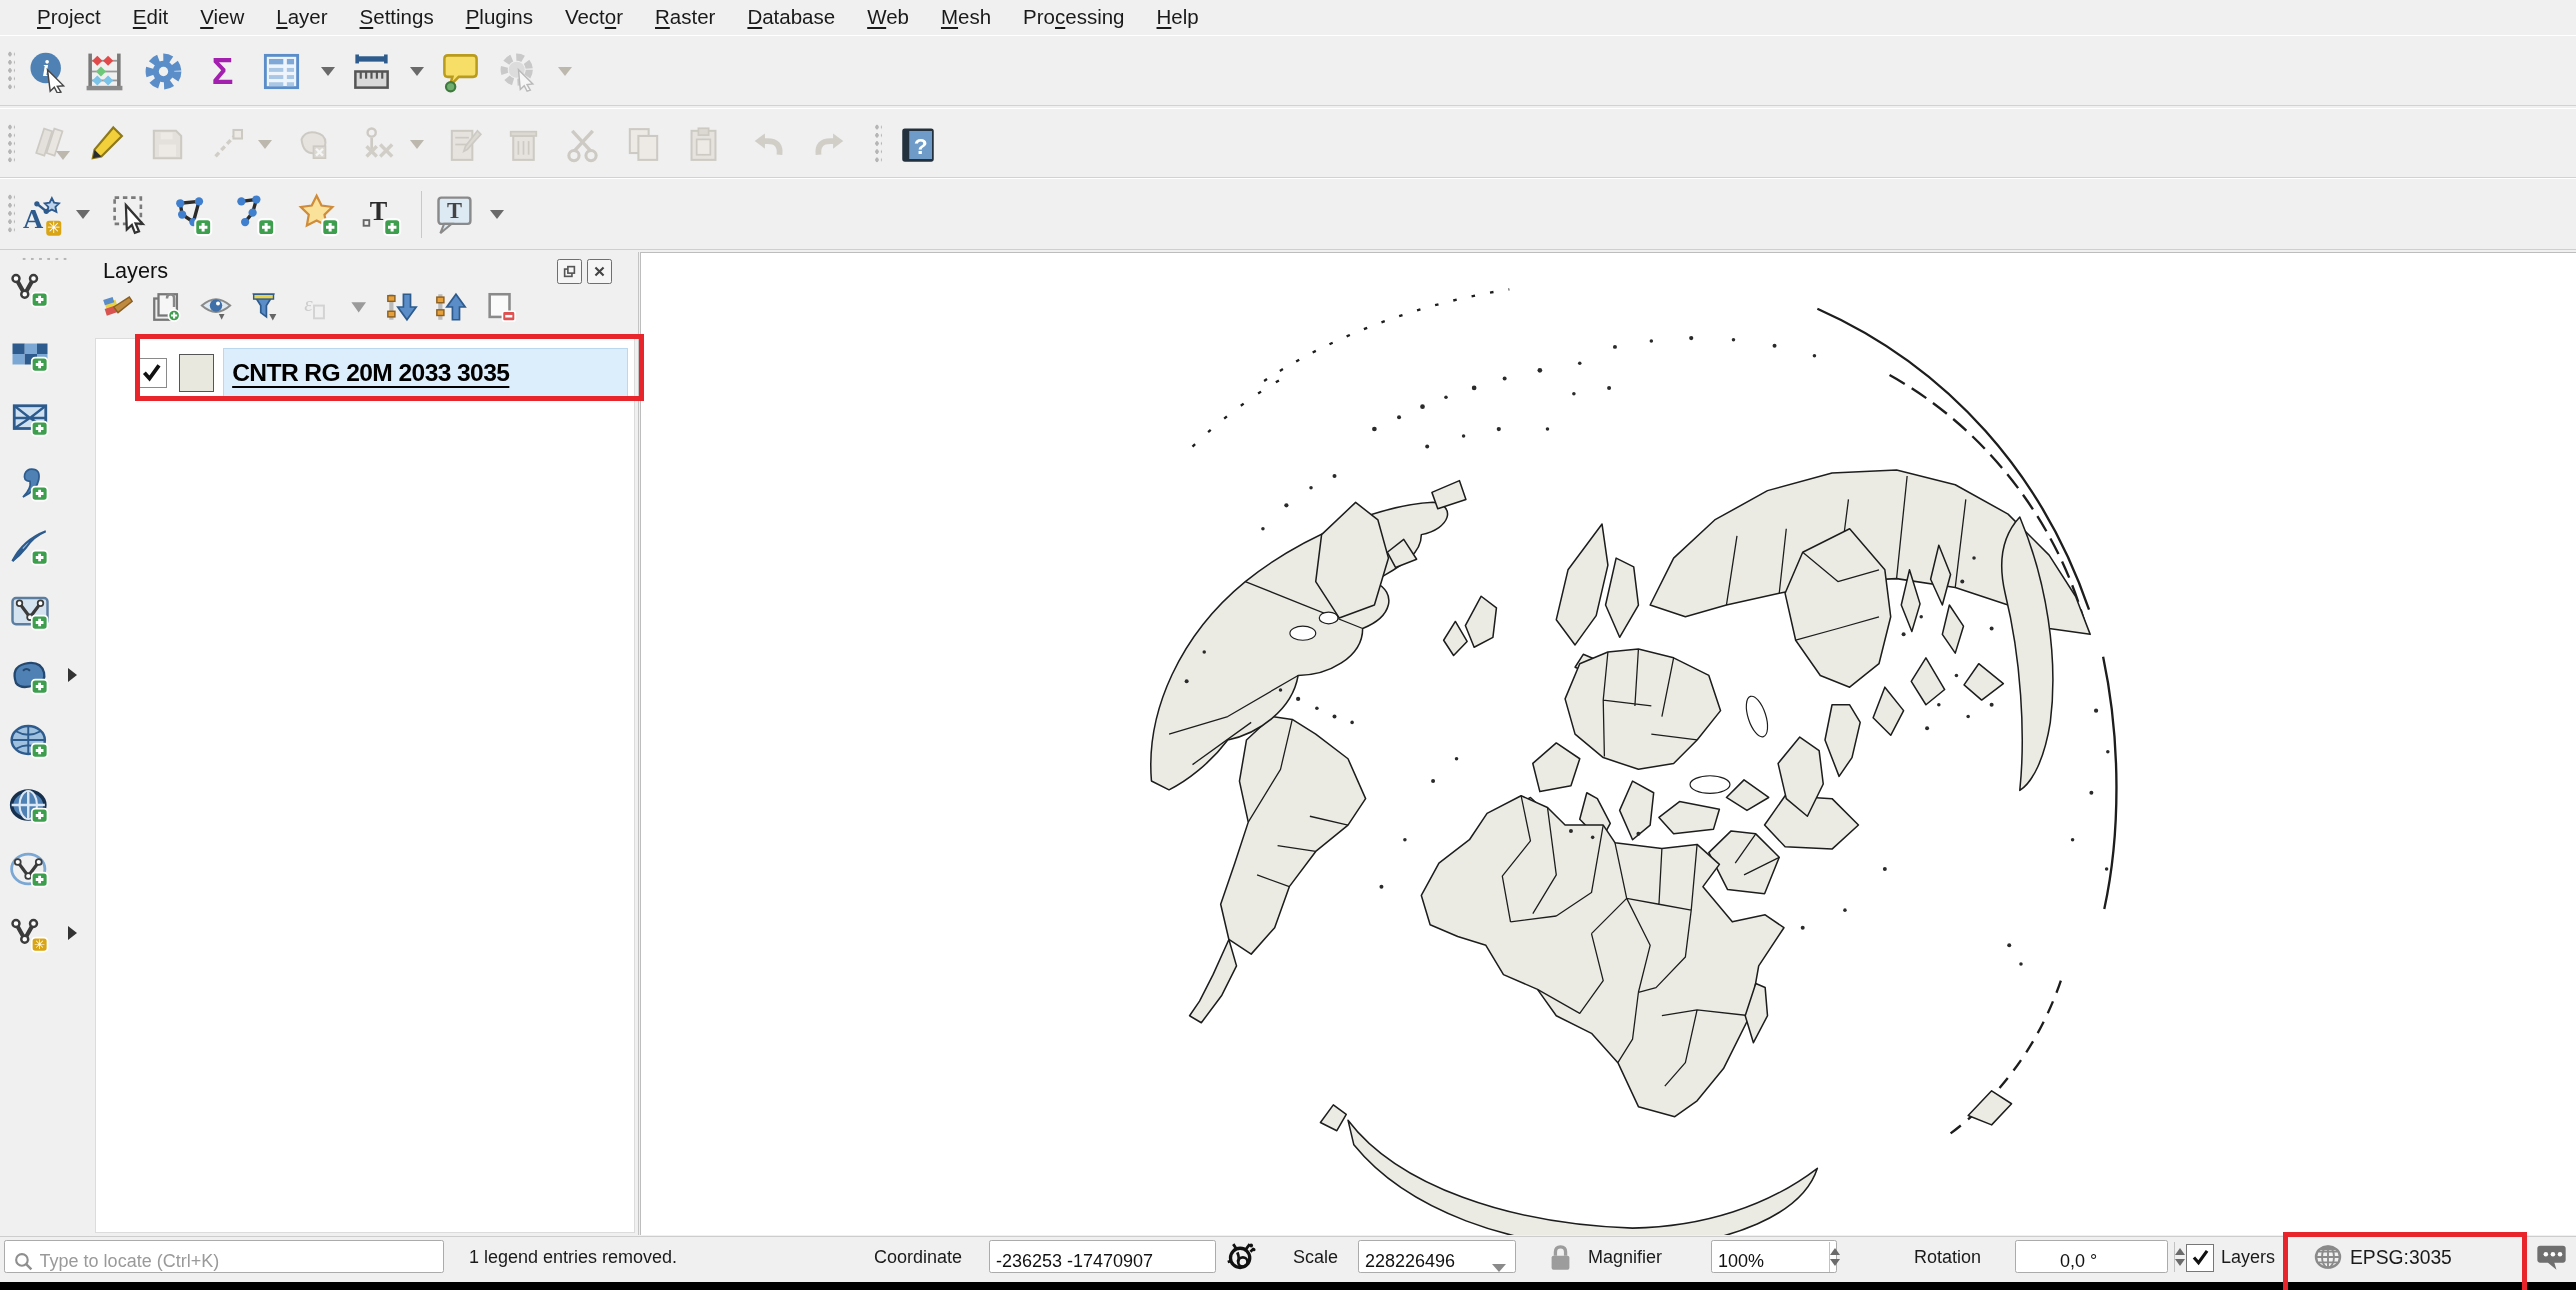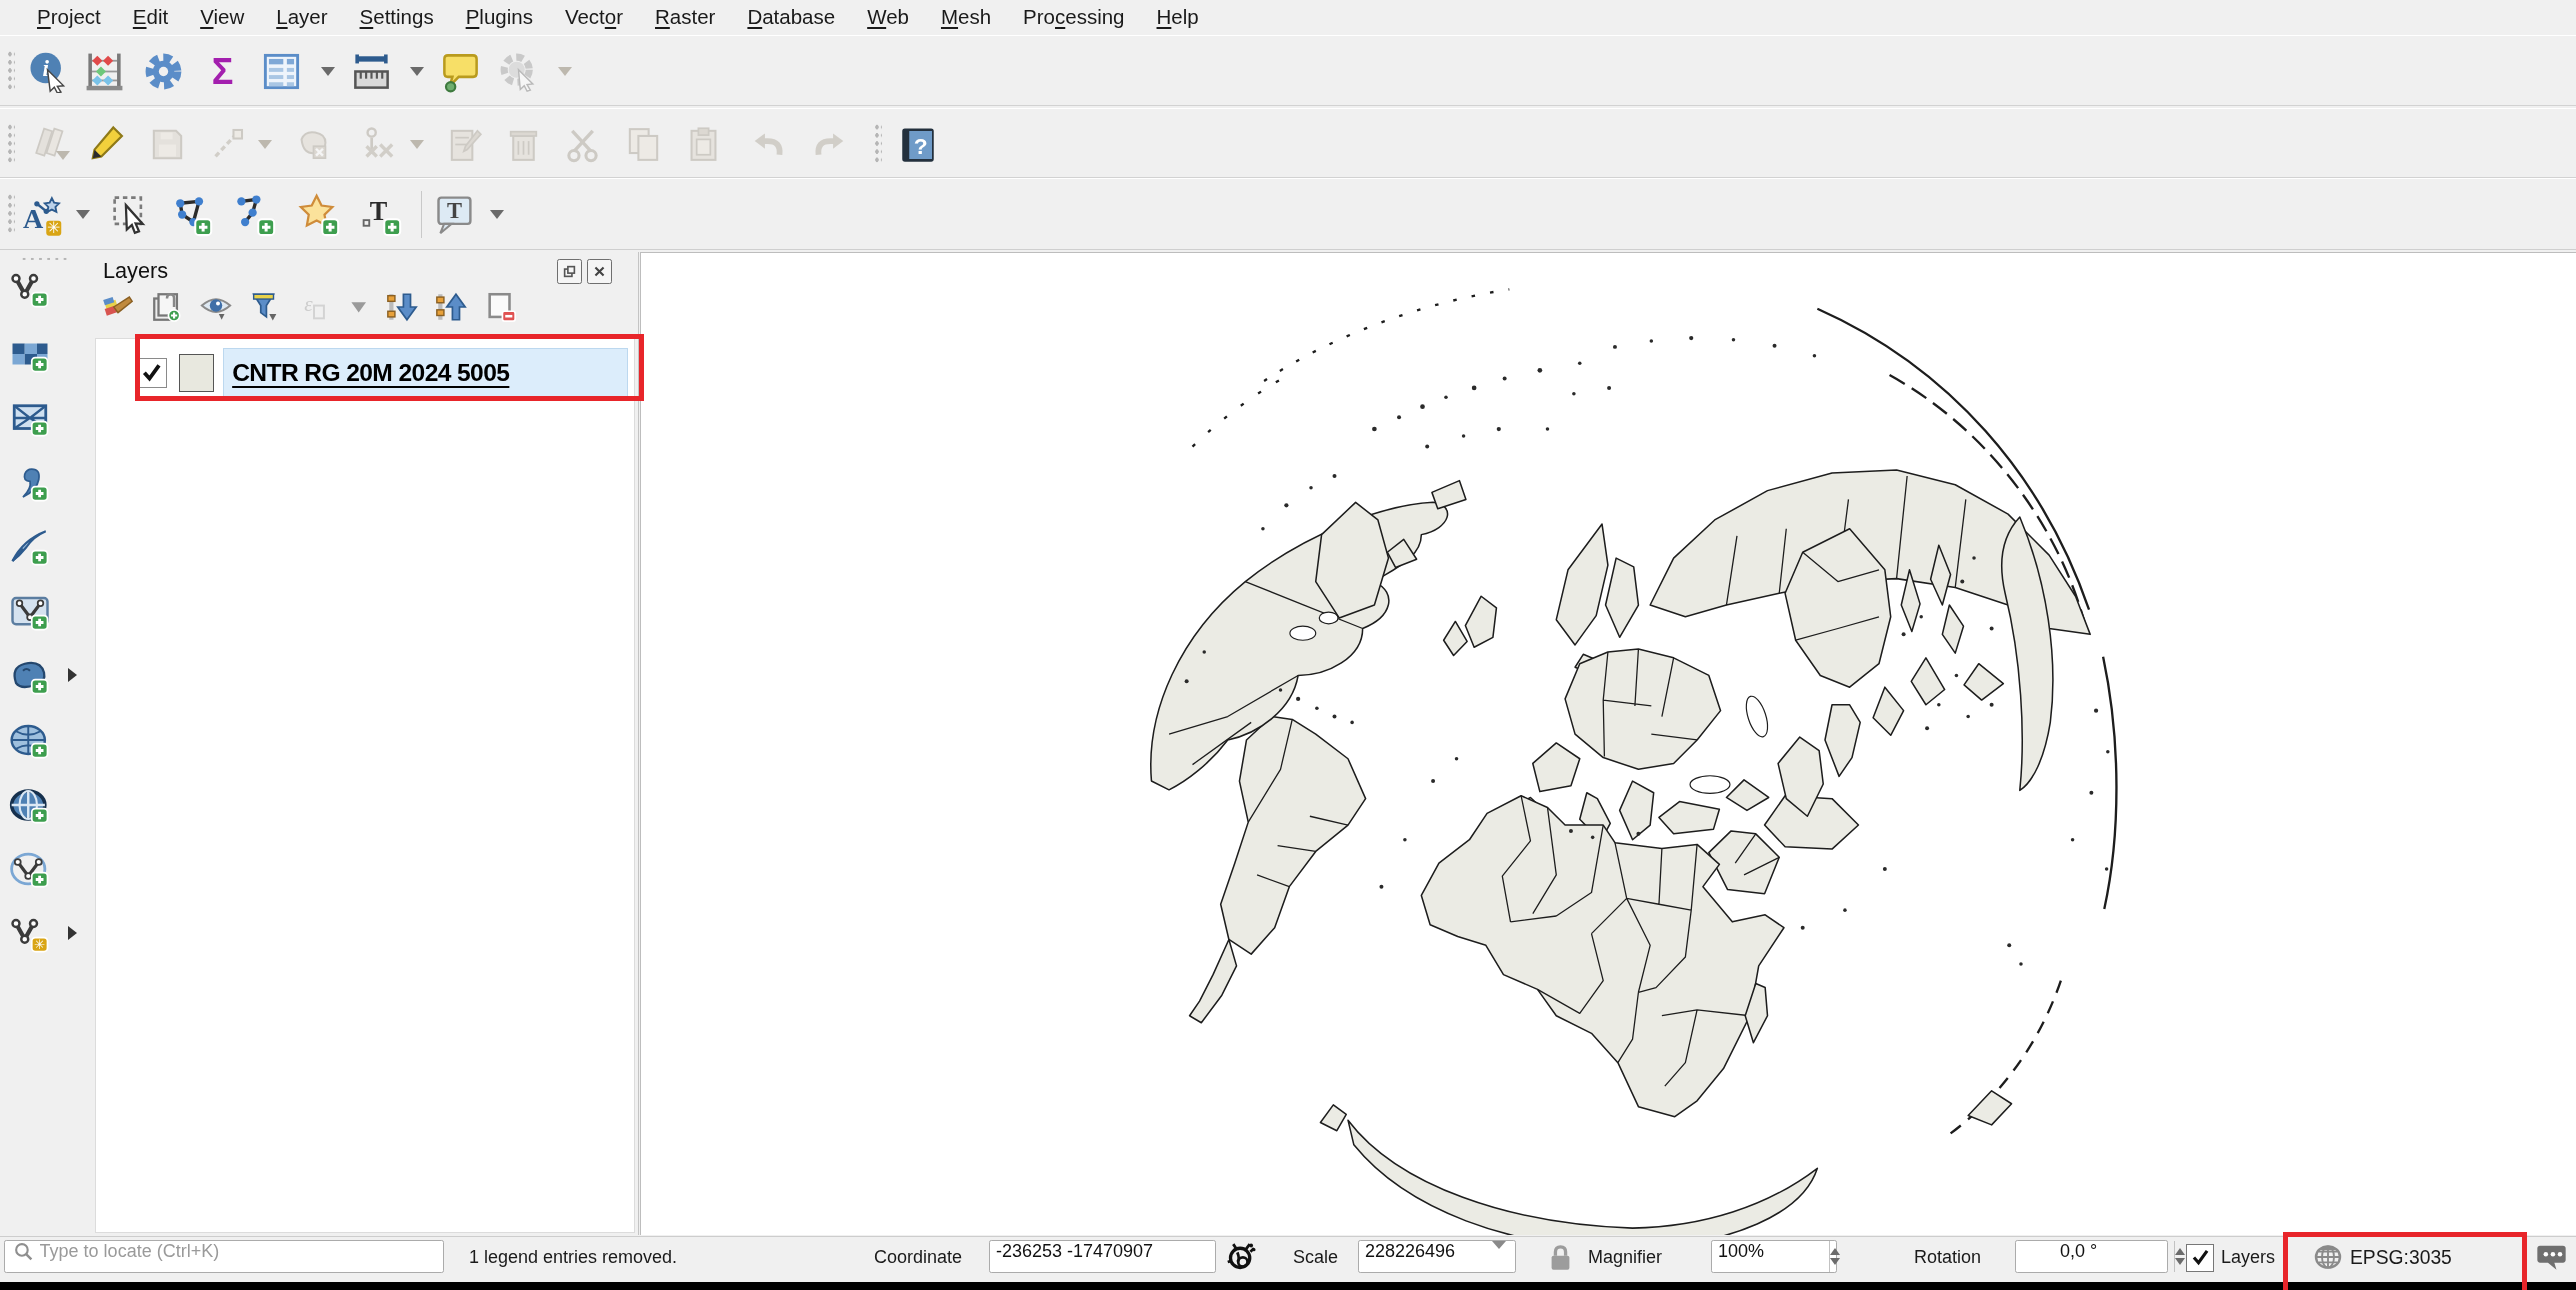--- a/index.html
+++ b/index.html
@@ -48,21 +48,21 @@
   .land{fill:#ebebe4;stroke:#1d1d1d;stroke-width:2.6;stroke-linejoin:round;}
   .border-line{fill:none;stroke:#1d1d1d;stroke-width:2.2;stroke-linejoin:round;}
   .rim{fill:none;stroke:#1d1d1d;stroke-width:4;}
   .isl{fill:#2a2a2a;}
   .lake{fill:#ffffff;stroke:#1d1d1d;stroke-width:2;}
   
   #statusbar{position:absolute;left:0;bottom:9.4px;width:100%;height:45px;background:#f0f0f0;border-top:1.2px solid #cdcdcd;font-size:18px;}
   #blackstrip{position:absolute;left:0;bottom:0;width:100%;height:9.4px;background:#000;}
   .sb-label{position:absolute;top:10.5px;color:#1a1a1a;}
   .sb-box{position:absolute;top:3.5px;height:33px;background:#fff;border:1.2px solid #ababab;border-radius:2.3px;
-          display:flex;align-items:flex-start;box-sizing:border-box;}
+          display:flex;align-items:flex-end;box-sizing:border-box;}
   .sb-box input{border:none;outline:none;font-size:18px;font-family:inherit;width:100%;background:transparent;padding:0 5.9px;color:#111;}
   .spin{width:20px;height:30.5px;border-left:1.2px solid #c2c2c2;display:flex;flex-direction:column;align-items:center;justify-content:center;gap:3.5px;}
   .spin .up{width:0;height:0;border-left:5.3px solid transparent;border-right:5.3px solid transparent;border-bottom:7px solid #6b6b6b;}
   .spin .down{width:0;height:0;border-left:5.3px solid transparent;border-right:5.3px solid transparent;border-top:7px solid #6b6b6b;}
   .ddown{width:22px;display:flex;align-items:center;justify-content:center;}
   .ddown i{width:0;height:0;border-left:7px solid transparent;border-right:7px solid transparent;border-top:8.8px solid #8a8a8a;}
   #redbox-epsg{left:2283px;top:1232px;width:234px;height:59px;border-bottom:none;}
   #locator{left:3.5px;width:440px;}
   #locator input::placeholder{color:#9a9a9a;}
   .check{width:26px;height:26px;background:#fff;border:1.8px solid #777;display:flex;align-items:center;justify-content:center;}
@@ -490,21 +490,21 @@
     </div>
     <div id="layers-tree">
       <div id="layer-row">
         <div id="layer-check">
           <svg width="23.4" height="23.4" viewBox="0 0 16 16">
             <path d="M3 8 L6.5 12 L13 3" fill="none" stroke="#111" stroke-width="2.6"></path>
           </svg>
         </div>
         <div id="layer-swatch"></div>
         <div id="layer-label-box">
-          <span id="layer-label">CNTR RG 20M 2024 5005</span>
+          <span id="layer-label">CNTR RG 20M 2033 3035</span>
         </div>
       </div>
     </div>
     <div id="redbox-layer" class="redbox"></div>
   </div>
 
   <div id="map-canvas">
     <svg id="map-svg" viewBox="0 0 3298 1680" preserveAspectRatio="xMinYMin slice">
 
       <g>

